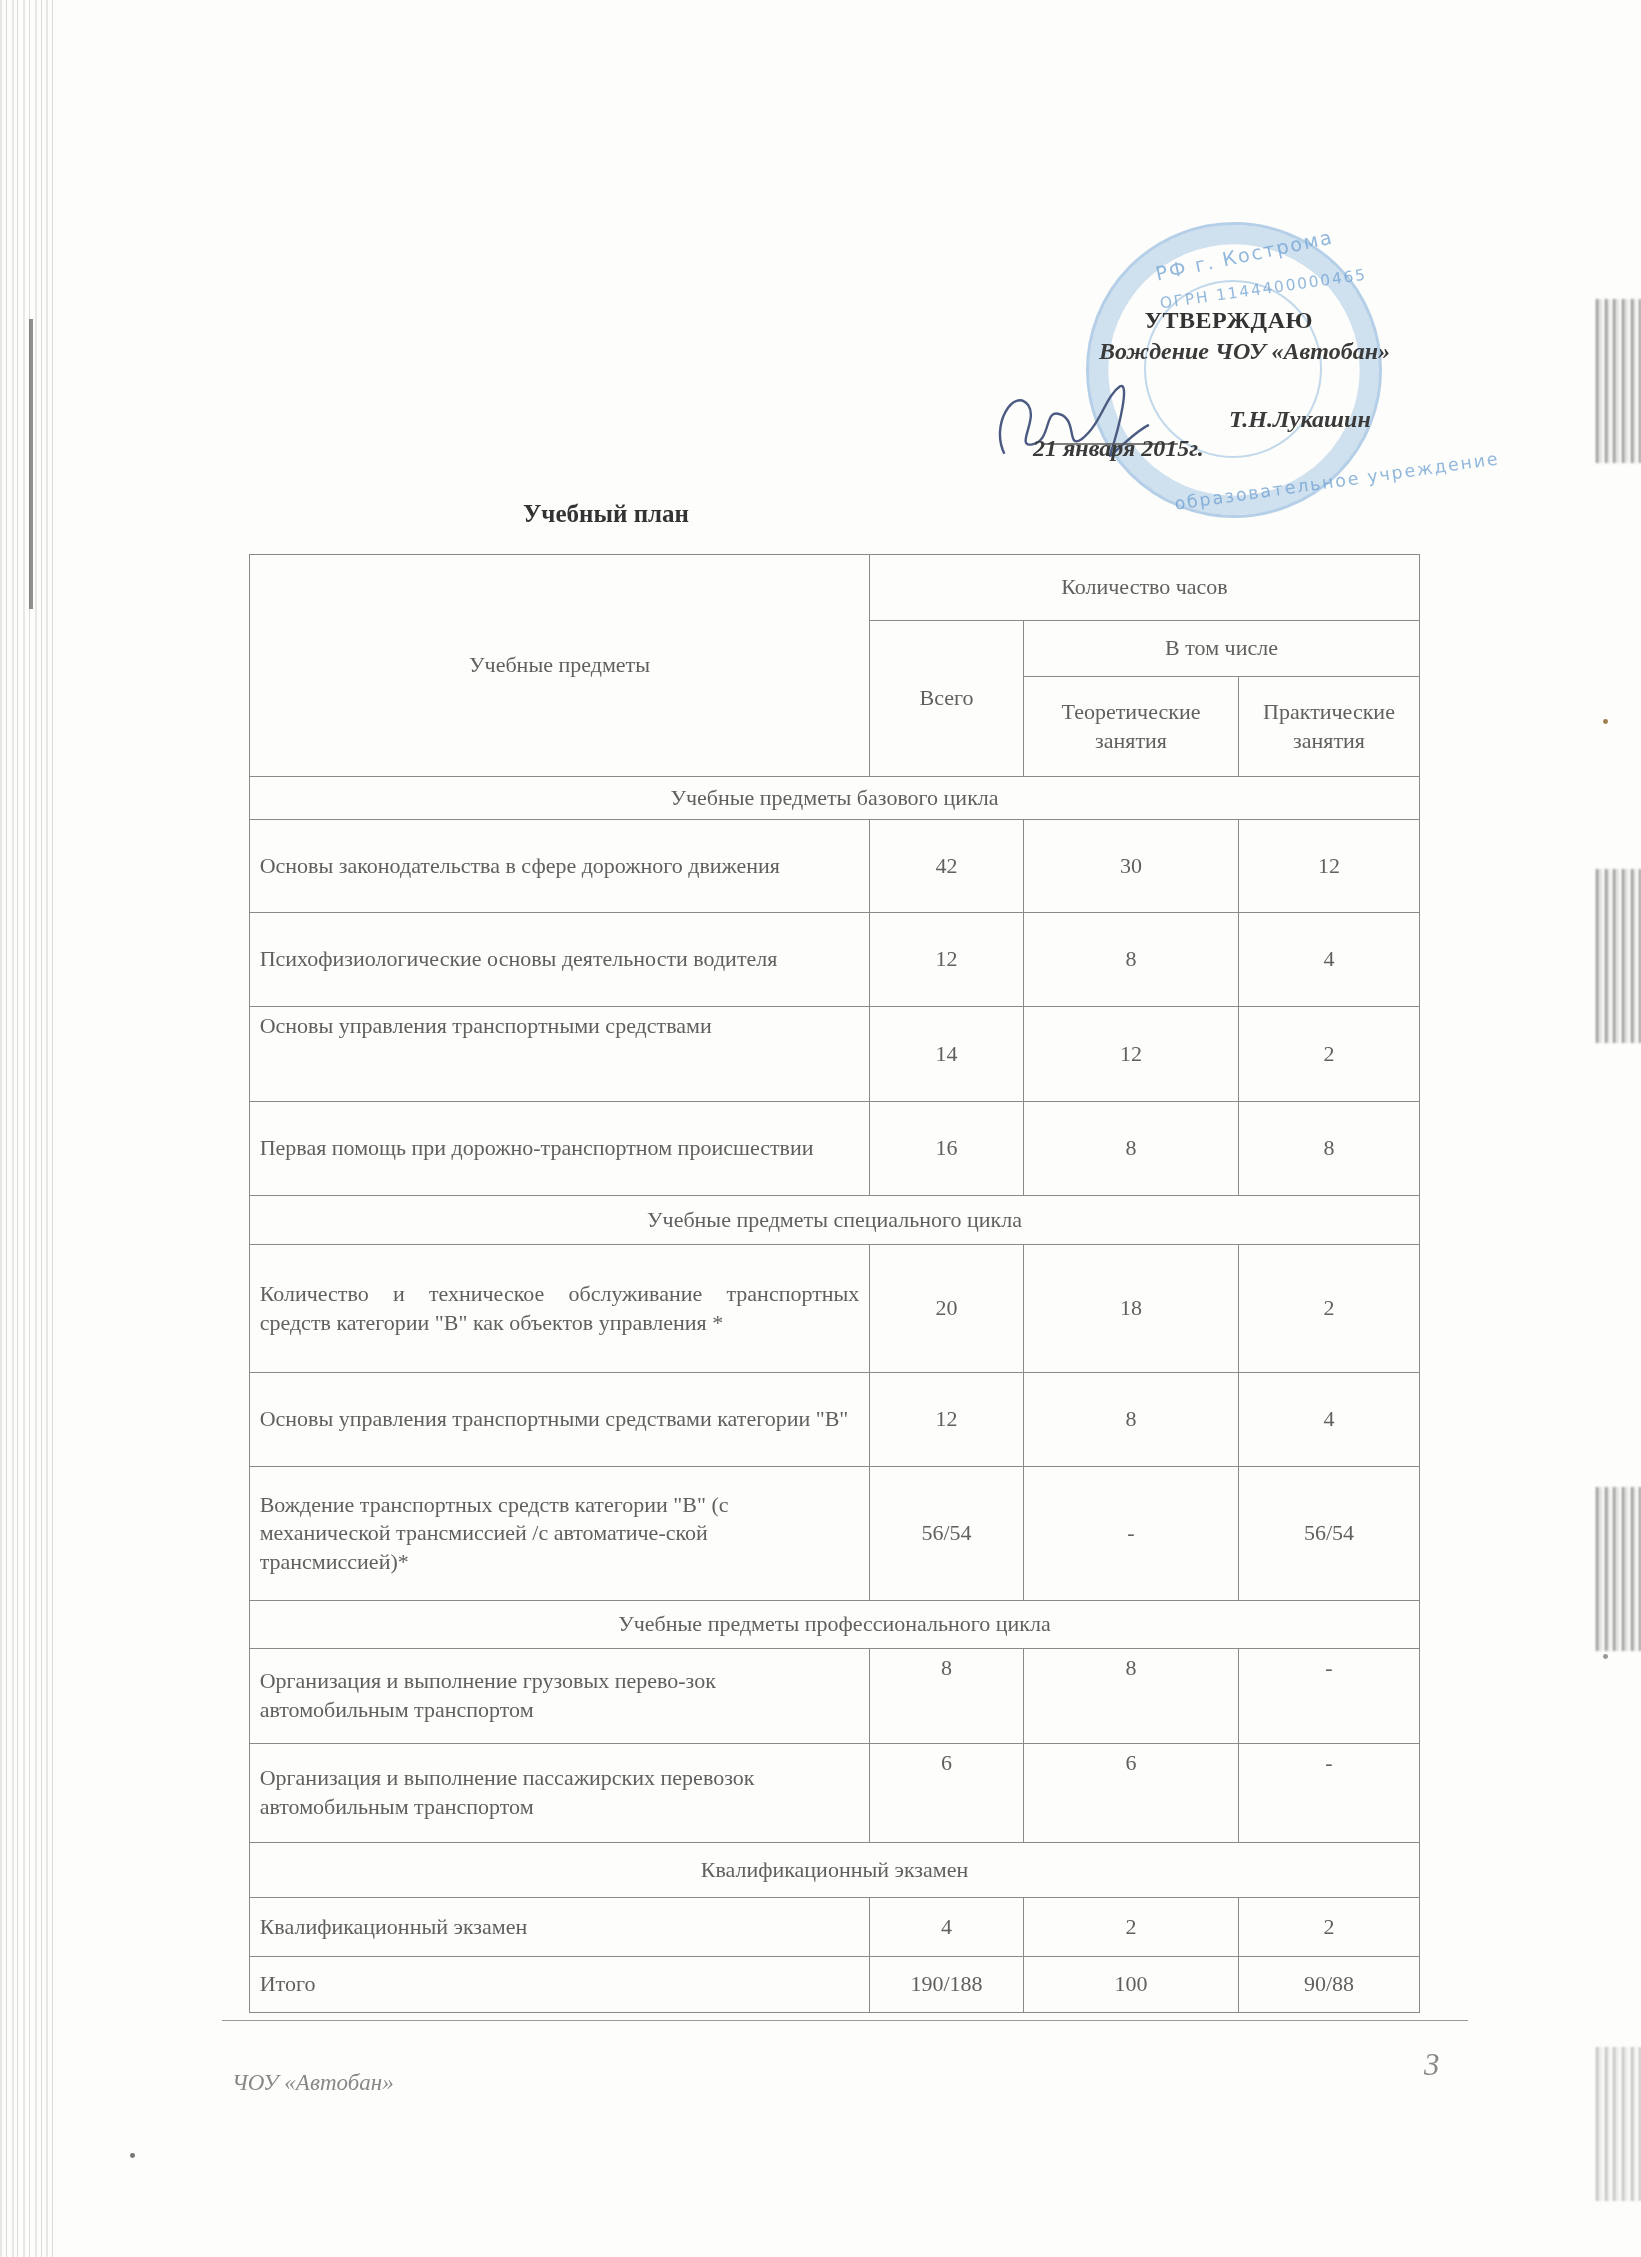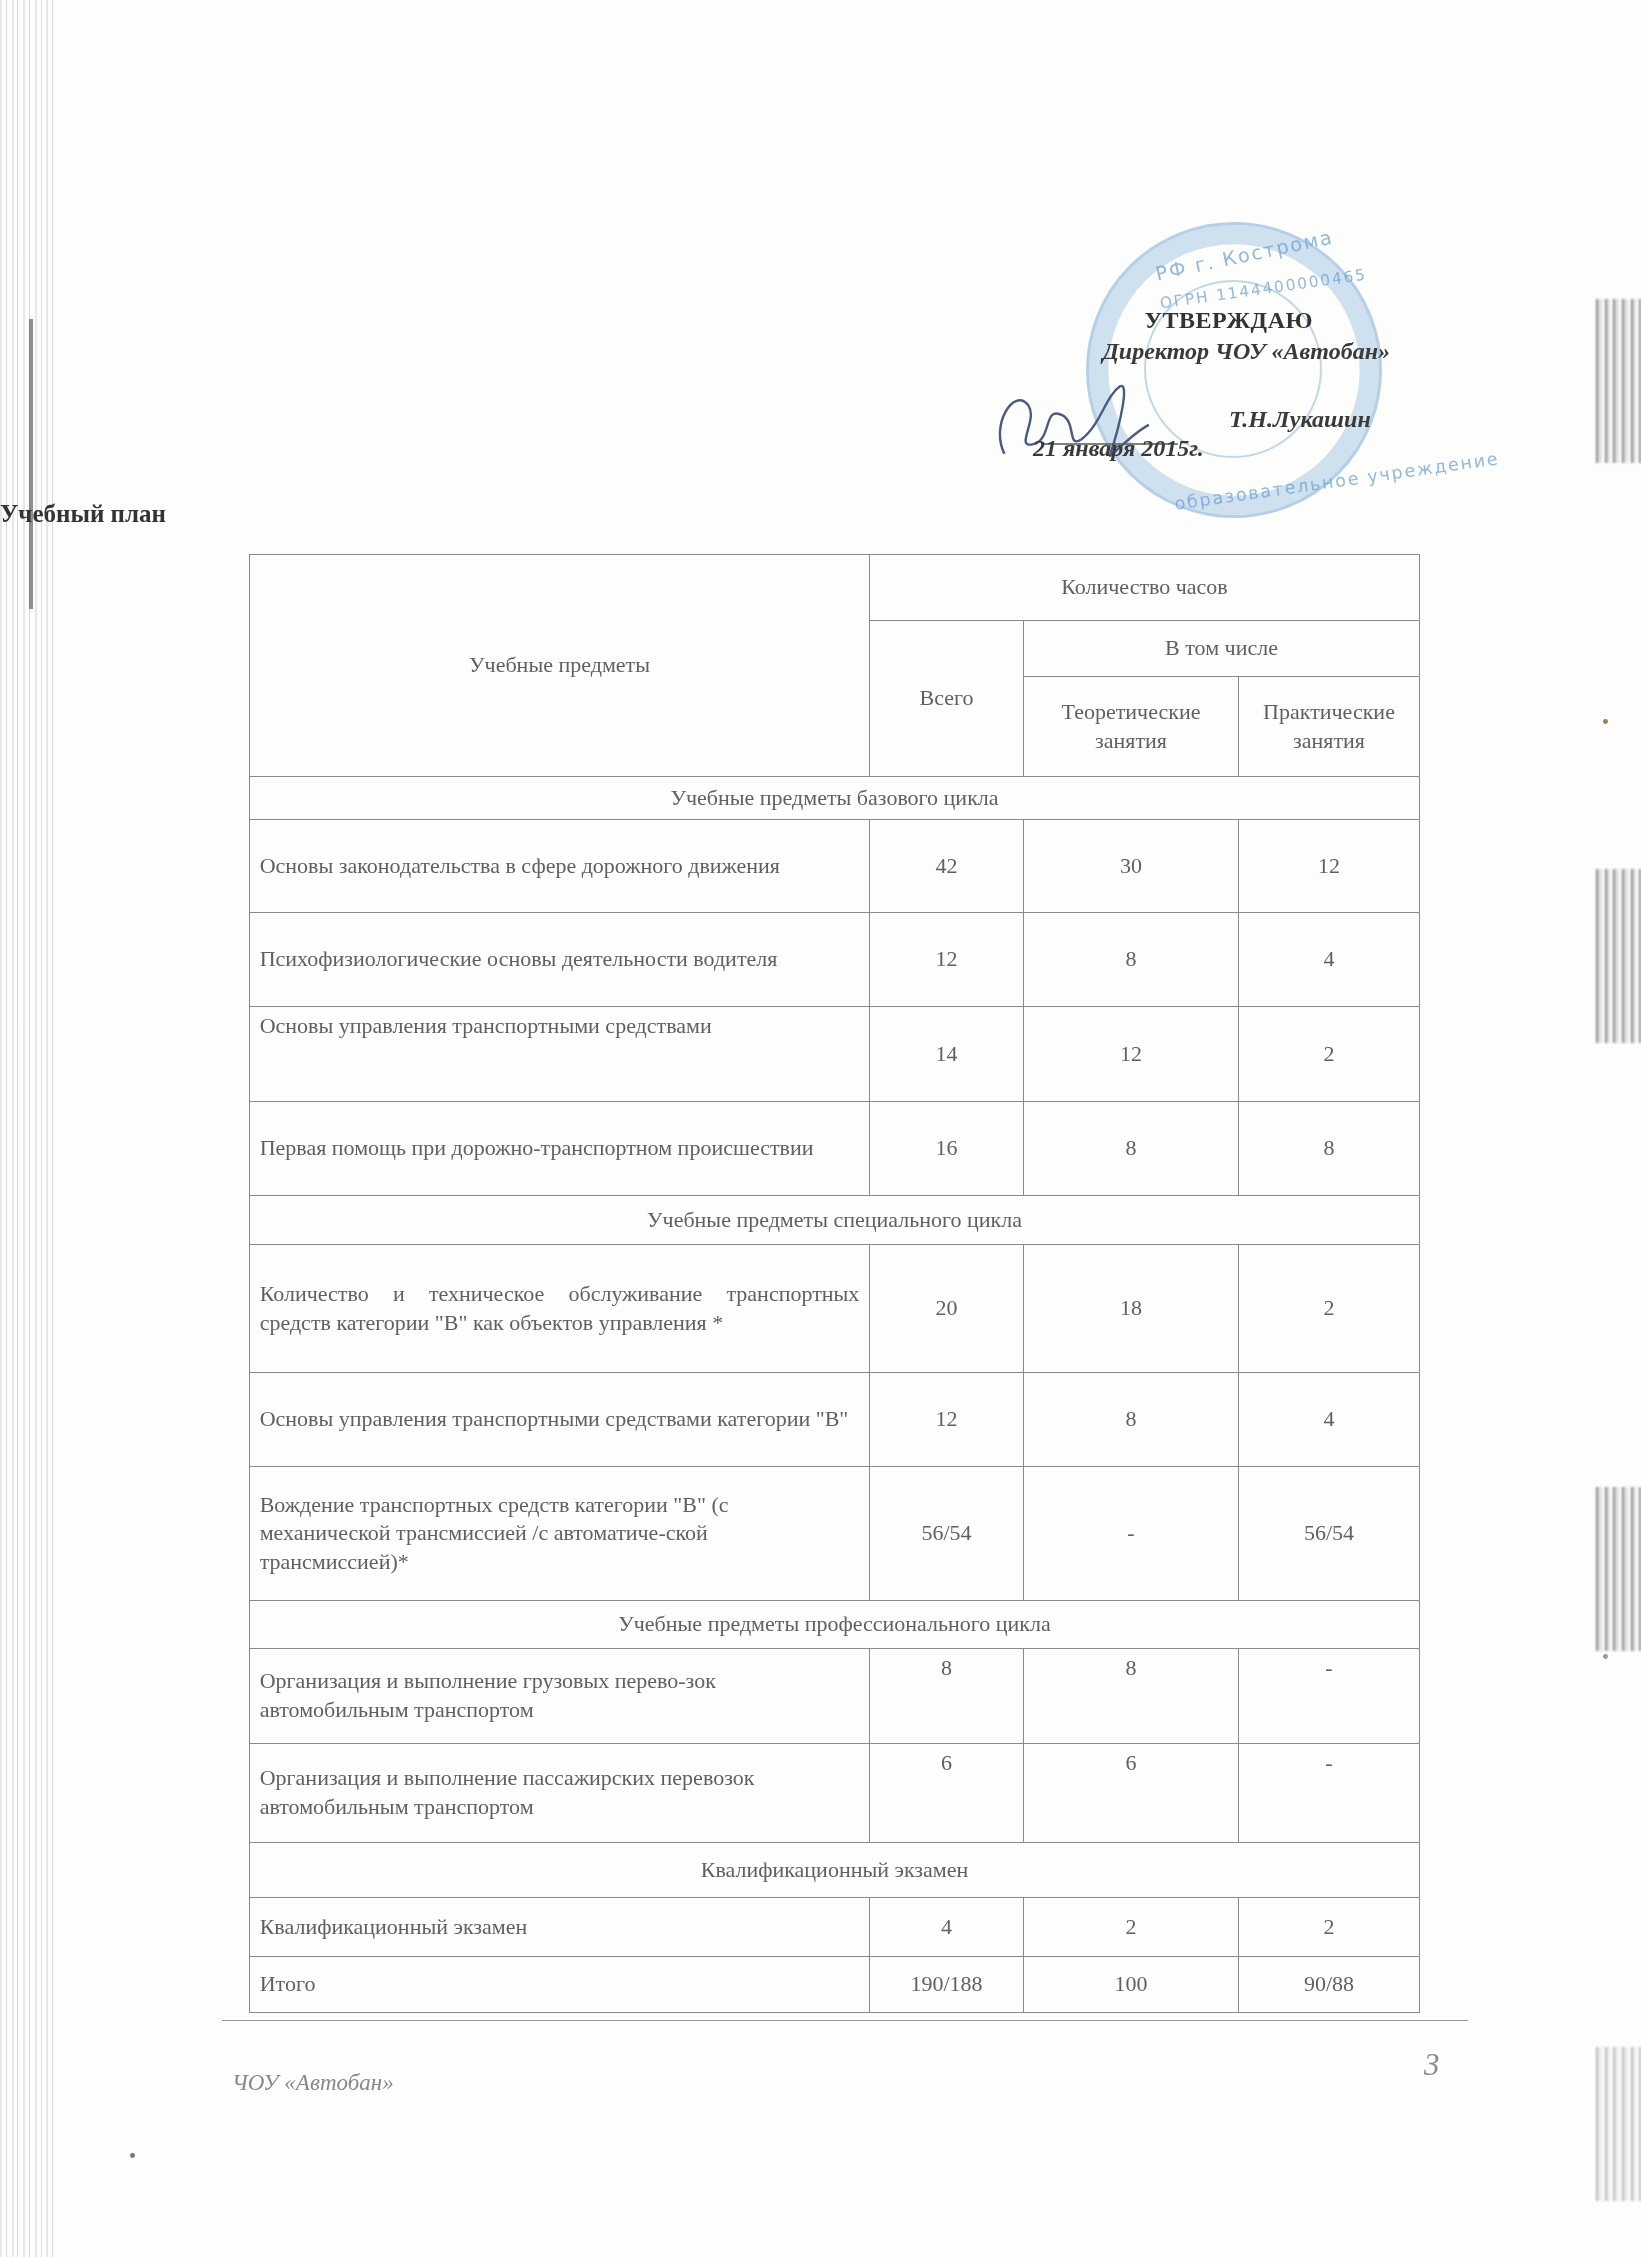--- a/index.html
+++ b/index.html
@@ -54,21 +54,21 @@
   }
   .stamp-text {
     position:absolute; font-family:"DejaVu Sans", sans-serif; color:rgba(110,160,210,0.75);
     font-size:19.3px; letter-spacing:1.9px;
   }
   .signature {
     position:absolute; left:985px; top:367px; width:193px; height:106px;
   }
 
   .doc-title {
-    position:absolute; left:0; width:1304px; top:500px; text-align:left;
+    position:absolute; left:0; width:1304px; top:500px; text-align:center;
     font-weight:bold; font-size:25px; color:#333; padding-right:92px; box-sizing:border-box;
   }
 
   
   .plan {
     position:absolute; left:249px; top:554px; width:1170px;
     border-collapse:collapse; table-layout:fixed;
     font-family:"Liberation Serif", serif; font-size:22px; color:#606060;
   }
   .plan td, .plan th {
@@ -113,21 +113,21 @@
 <div class="stamp-text" style="left:1159px;top:280px;font-size:15.4px;transform:rotate(-8deg);">ОГРН 1144400000465</div>
 <div class="stamp-text" style="left:1173px;top:471px;font-size:17.4px;transform:rotate(-8deg);">образовательное учреждение</div>
 
 <svg class="signature" viewBox="0 0 200 110">
   <path d="M20,90 C5,60 30,20 45,40 C55,55 30,85 50,80 C70,75 60,40 80,50 C95,58 85,85 100,75 C120,60 125,30 140,20 C150,15 140,60 130,90 C125,100 150,70 170,60" fill="none" stroke="#4a5a80" stroke-width="2.5"></path>
   <path d="M60,80 L200,80" stroke="#555" stroke-width="1.5"></path>
 </svg>
 
 <div class="approval">
   <div class="approve-title">УТВЕРЖДАЮ</div>
-  <div class="approve-line">Директор ЧОУ «Автобан»</div>
+  <div class="approve-line">Вождение ЧОУ «Автобан»</div>
   <div class="approve-sign">Т.Н.Лукашин</div>
   <div class="approve-date">21 января 2015г.</div>
 </div>
 
 <div class="doc-title">Учебный план</div>
 
 <table class="plan">
   <colgroup>
     <col style="width:620px">
     <col style="width:154px">

